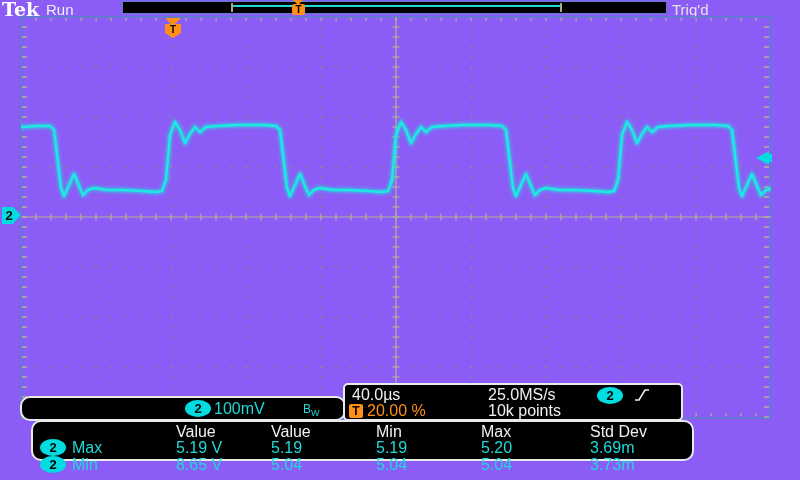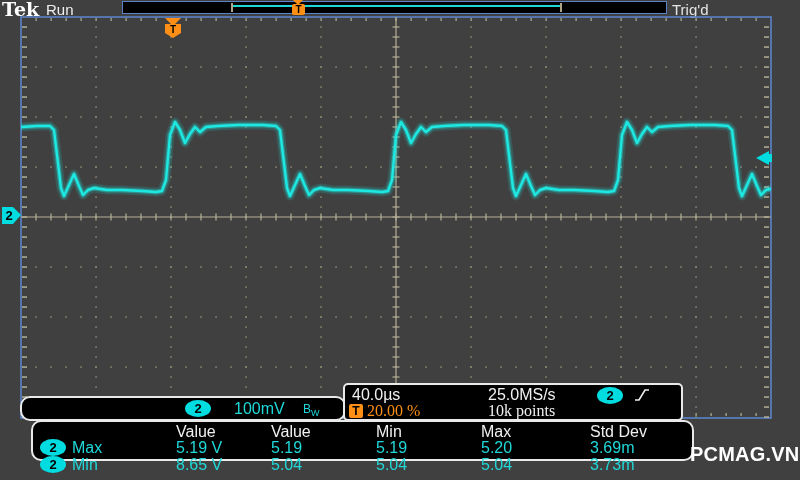--- a/index.html
+++ b/index.html
@@ -1,17 +1,17 @@
 <!DOCTYPE html>
 <html><head>
 <meta charset="utf-8">
 <style>
   html,body{margin:0;padding:0;background:#000;}
   #screen{
-    position:relative;width:800px;height:480px;background:#404040;overflow:hidden;
+    position:relative;width:800px;height:480px;background:#8b5cf6;overflow:hidden;
     font-family:"Liberation Sans","DejaVu Sans",sans-serif;color:#f0f0f0;
   }
   .abs{position:absolute;}
   
   #brand{left:2px;top:-2px;font-family:"DejaVu Serif","Liberation Serif",serif;
          font-weight:bold;font-size:19px;color:#fff;letter-spacing:0px;}
   #acq-status{left:46px;top:1px;font-size:15px;color:#f0f0f0;}
   #trig-status{left:672px;top:1px;font-size:15px;color:#e4e4e4;}
   #record-bar{left:122px;top:1px;width:545px;height:13px;border:1px solid #5b82c8;box-sizing:border-box;background:#000;}
   #record-line{left:233px;top:5px;width:328px;height:2px;background:#20d8d8;}
@@ -24,21 +24,21 @@
             border-right:5px solid transparent;border-top:5px solid #ff9015;}
   
   .robox{border:2px solid #e9e9e9;border-radius:10px;box-sizing:border-box;background:#000;}
   #ch-box{left:20px;top:396px;width:326px;height:25px;}
   #tb-box{left:343px;top:383px;width:340px;height:38px;border-radius:5px;}
   #meas-box{left:20px;top:420px;width:663px;height:41px;margin-left:11px;}
   .badge{width:26px;height:17px;border-radius:50%;background:#00dce0;color:#000;
          font-size:13px;font-weight:bold;text-align:center;line-height:17px;}
   .cyan{color:#20d8d8;}
   .white{color:#f0f0f0;}
-  .orange{color:#ff9015;font-family:Liberation Serif, serif;}
+  .orange{color:#ff9015;}
   .ro-txt{font-size:16px;white-space:nowrap;}
   #bw-label{font-size:12px;}
   #bw-label sub{font-size:9px;}
   #trig-t-icon{width:14px;height:14px;background:#ff9015;border-radius:2px;color:#000;
                font-weight:bold;font-size:12px;text-align:center;line-height:14px;}
   
   .mcell{position:absolute;font-size:16px;white-space:nowrap;}
   
   #watermark{left:690px;top:443px;width:106px;font-size:20px;font-weight:800;
              color:#fff;letter-spacing:0.2px;}
@@ -969,34 +969,34 @@
     </g>
 
     <g>
       <polygon points="756,158 769,151 769,165" fill="#00dce0"></polygon>
       <rect x="769" y="154" width="3" height="8" fill="#00dce0"></rect>
     </g>
   </svg>
 
   <div class="abs robox" id="ch-box">
     <div class="abs badge" style="left:163px;top:2px;">2</div>
-    <div class="abs ro-txt cyan" style="left:212px;top:2px;text-align:center;">100mV</div>
+    <div class="abs ro-txt cyan" style="left:192px;top:2px;text-align:center;">100mV</div>
     <div class="abs cyan" id="bw-label" style="left:281px;top:4px;"><span>B</span><sub>W</sub></div>
   </div>
 
   <div class="abs robox" id="tb-box">
     <div class="abs ro-txt white" style="left:7px;top:1px;">40.0µs</div>
     <div class="abs ro-txt white" style="left:143px;top:1px;">25.0MS/s</div>
     <div class="abs badge" style="left:252px;top:2px;">2</div>
     <svg class="abs" style="left:288px;top:2px;" width="18" height="16">
       <path d="M2,13 h4 L12,3 h4" stroke="#f0f0f0" stroke-width="1.6" fill="none"></path>
     </svg>
     <div class="abs" id="trig-t-icon" style="left:4px;top:19px;">T</div>
     <div class="abs ro-txt orange" style="left:22px;top:17px;">20.00 %</div>
-    <div class="abs ro-txt white" style="left:143px;top:17px;font-family:Liberation Serif, serif;">10k points</div>
+    <div class="abs ro-txt white" style="left:143px;top:17px;">10k points</div>
     <div class="abs ro-txt white" style="left:254px;top:17px;margin-top:34px;">5.12 V</div>
   </div>
 
   <div class="abs robox" id="meas-box">
     <div class="mcell white" style="left:143px;top:1px;">Value</div>
     <div class="mcell white" style="left:238px;top:1px;">Value</div>
     <div class="mcell white" style="left:343px;top:1px;">Min</div>
     <div class="mcell white" style="left:448px;top:1px;">Max</div>
     <div class="mcell white" style="left:557px;top:1px;">Std Dev</div>
 
@@ -1014,14 +1014,13 @@
       <div class="abs badge" style="left:7px;top:34px;">2</div>
       <div class="mcell cyan" style="left:39px;top:34px;">Min</div>
       <div class="mcell cyan" style="left:143px;top:34px;">8.65 V</div>
       <div class="mcell cyan" style="left:238px;top:34px;">5.04</div>
       <div class="mcell cyan" style="left:343px;top:34px;">5.04</div>
       <div class="mcell cyan" style="left:448px;top:34px;">5.04</div>
       <div class="mcell cyan" style="left:557px;top:34px;">3.73m</div>
     </div>
   </div>
 
-  <div class="abs" id="watermark">PCMAG.VN</div>
 </div>
 
 </body></html>

